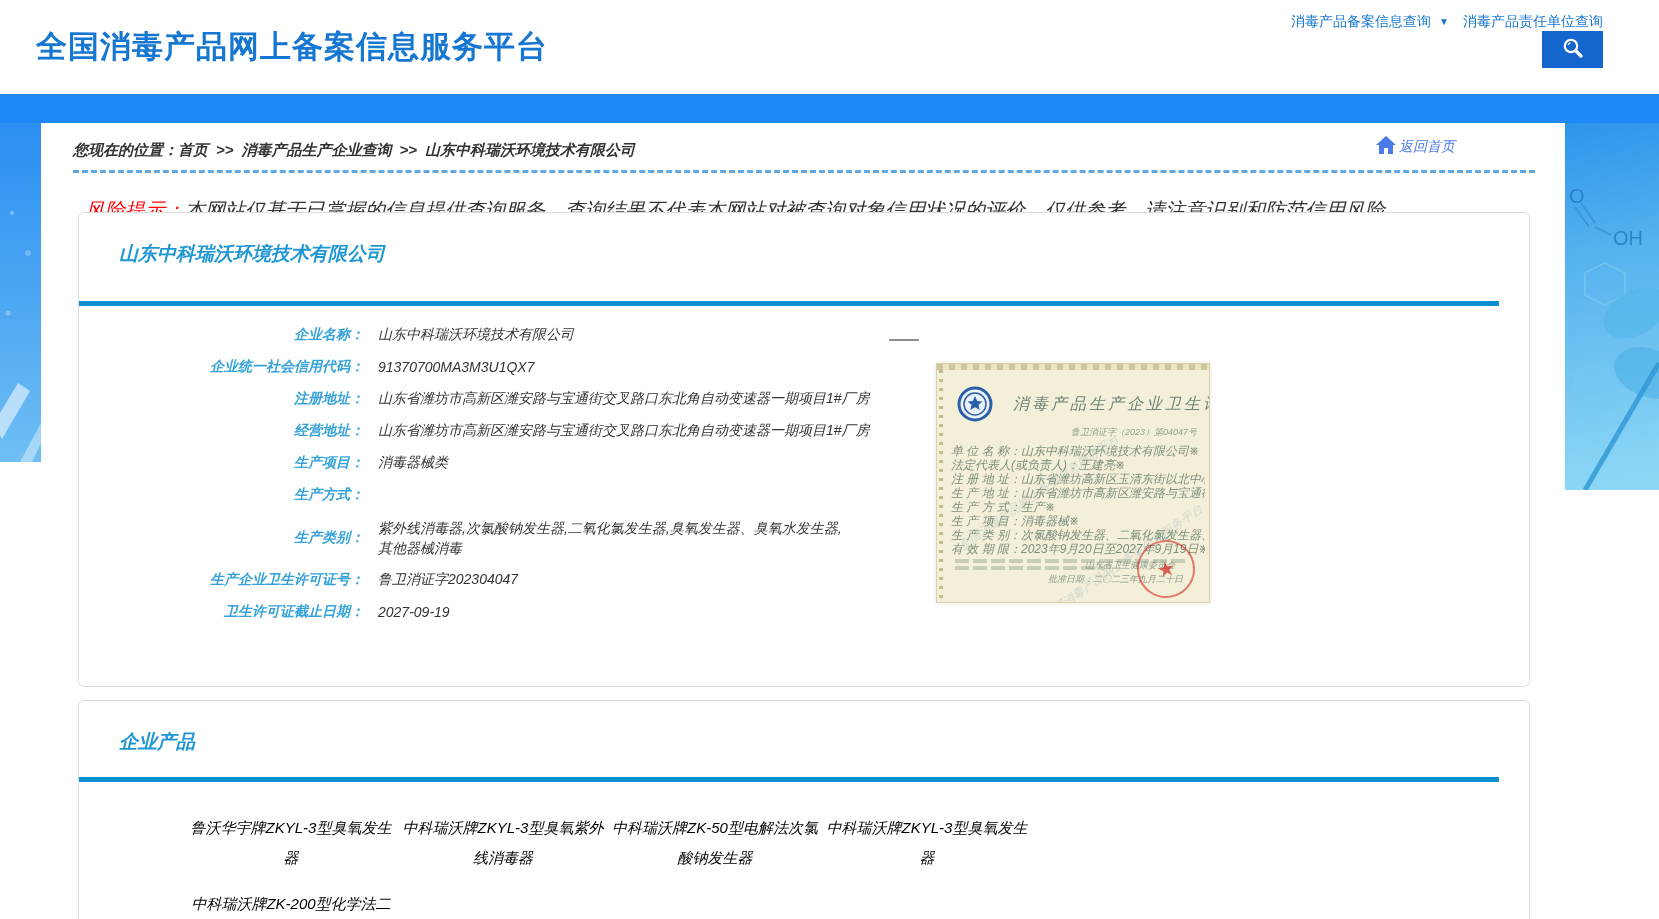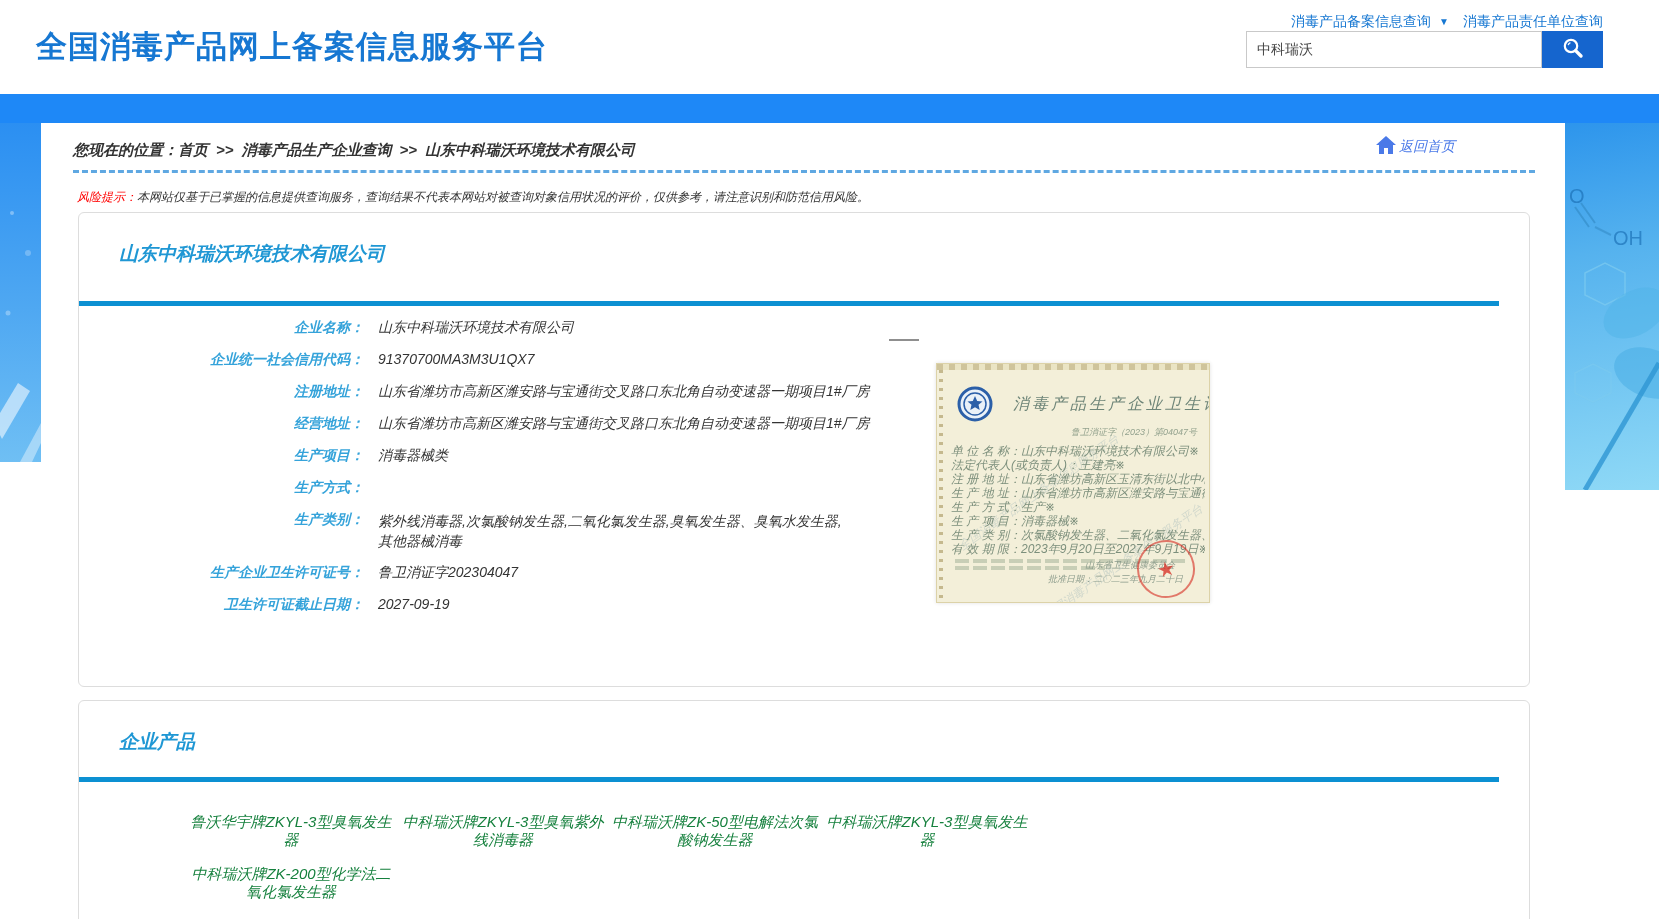--- a/index.html
+++ b/index.html
@@ -27,32 +27,32 @@
   .strip-left svg,.strip-right svg{display:block;}
   
   .panel{position:absolute;left:41px;top:123px;width:1522px;height:796px;background:#fff;font-style:italic;}
   .breadcrumb{position:absolute;left:32px;top:18px;font-size:15px;font-weight:bold;color:#333;white-space:nowrap;}
   .breadcrumb a{color:#333;}
   .breadcrumb .sep{margin:0 8px;}
   .back-home{position:absolute;right:108px;top:12px;display:flex;align-items:center;color:#4A79E8;
              font-size:14px;font-weight:normal;}
   .back-home span{margin-left:2px;}
   .dashed{position:absolute;left:32px;top:47px;width:1462px;border-top:3px dashed #5FA8E2;}
-  .risk{position:absolute;left:32px;top:62px;margin:4px;font-size:12px;color:#333;white-space:nowrap;text-align:center;}
+  .risk{position:absolute;left:32px;top:62px;margin:12px;font-size:20px;color:#333;white-space:nowrap;text-align:center;}
   .risk-label{color:#FF0000;}
   
   .card{position:absolute;left:37px;background:#fff;border:1px solid #ddd;border-radius:6px;}
   .info-card{top:89px;width:1450px;height:473px;}
   .products-card{top:577px;width:1450px;height:380px;}
   .card h2{position:absolute;left:40px;top:28px;margin:0;font-size:19px;font-weight:bold;color:#1F97D4;}
   .rule{position:absolute;left:0;top:88px;right:30px;height:5px;background:#0C90D2;}
   .products-card .rule{top:76px;}
   
   .fields{position:absolute;left:0;top:106px;right:0;}
-  .frow{display:flex;align-items:flex-start;height:32px;font-size:14px;}
+  .frow{display:flex;align-items:center;height:32px;font-size:14px;}
   .frow.tall{height:53px;}
   .flabel{width:285px;text-align:right;color:#35A3DA;font-weight:bold;flex:none;}
   .fvalue{margin-left:14px;color:#333;white-space:nowrap;}
   .frow.tall .fvalue{white-space:normal;width:470px;line-height:20px;}
   
   .scan-dash{position:absolute;left:810px;top:126px;width:30px;height:2px;background:#8f8f8f;}
   .certificate{position:absolute;left:857px;top:150px;width:272px;height:238px;background:#F3EFD9;
                border:1px solid #DCD2A8;box-shadow:0 0 4px rgba(0,0,0,.12);overflow:hidden;}
   .cert-topborder{position:absolute;left:0;top:0;right:0;height:6px;
                   background:repeating-linear-gradient(90deg,#CFC49C 0 6px,#EAE4C4 6px 12px);}
@@ -68,35 +68,34 @@
   .fineprint.short{width:150px;}
   .cert-issuer{position:absolute;right:34px;bottom:30px;font-size:9px;color:#8C9C8C;}
   .cert-date{position:absolute;right:26px;bottom:16px;font-size:9px;color:#8C9C8C;}
   .seal{position:absolute;right:14px;bottom:4px;width:54px;height:54px;border:2px solid rgba(214,40,30,.6);
         border-radius:50%;transform:rotate(-12deg);display:flex;align-items:center;justify-content:center;
         color:rgba(214,40,30,.75);font-size:20px;}
   .watermark{position:absolute;font-size:12px;color:rgba(90,135,160,.22);transform:rotate(-35deg);
              white-space:nowrap;pointer-events:none;}
   
   .products{position:absolute;left:106px;top:112px;width:860px;display:flex;flex-wrap:wrap;row-gap:16px;}
-  .product{width:212px;text-align:center;font-size:15px;line-height:18px;color:#15803d;}
+  .product{width:212px;text-align:center;font-size:15px;line-height:30px;color:#000000;}
 </style>
 </head>
 <body>
 
 <div class="page">
 
   <h1 class="site-title">全国消毒产品网上备案信息服务平台</h1>
 
   <div class="nav-links">
     <a>消毒产品备案信息查询</a><span class="caret">▼</span><a>消毒产品责任单位查询</a>
   </div>
 
   <div class="search-wrap">
-    <input class="search-input" type="text" value="中科瑞沃" style="">
     <button class="search-btn">
       <span>
         <svg width="24" height="24" viewBox="0 0 24 24">
           <circle cx="10" cy="10" r="6.2" fill="none" stroke="#fff" stroke-width="2.2"></circle>
           <path d="M7.2 9.2a3.4 3.4 0 0 1 2.2-2.6" fill="none" stroke="#fff" stroke-width="1.4"></path>
           <line x1="14.6" y1="14.6" x2="20" y2="20" stroke="#fff" stroke-width="3.4" stroke-linecap="round"></line>
         </svg>
       </span>
     </button>
   </div>

